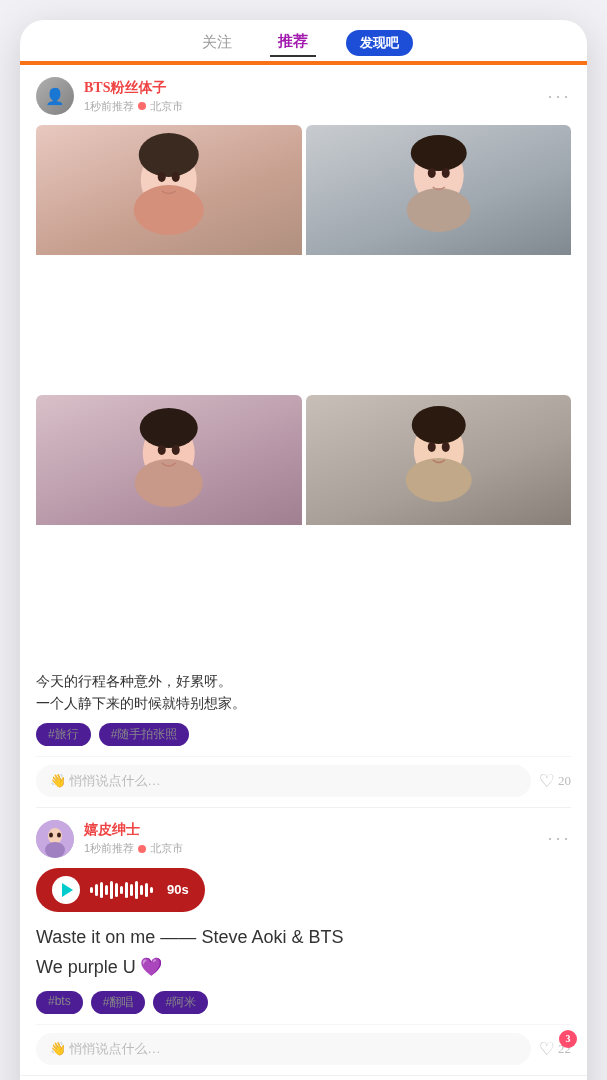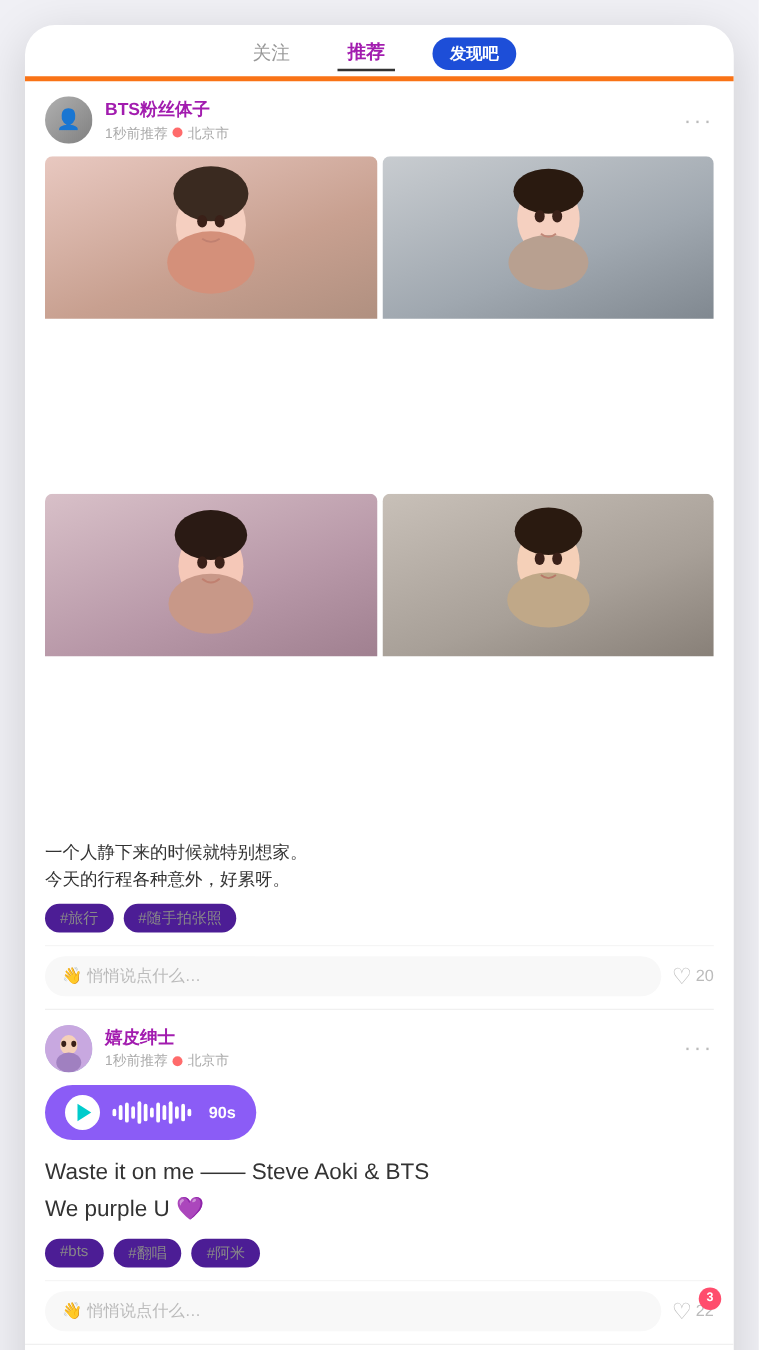--- a/index.html
+++ b/index.html
@@ -85,21 +85,22 @@
       align-items: center;
       justify-content: center;
       font-size: 16px;
     }
     .post-meta {
       flex: 1;
     }
     .post-username {
       font-size: 14px;
       font-weight: bold;
-      color: #a21caf;
+      color: #ef4444;
+      font-family: Liberation Serif, serif;
     }
     .post-time {
       font-size: 11px;
       color: #aaa;
       display: flex;
       align-items: center;
       gap: 4px;
       margin-top: 2px;
     }
     .post-more {
@@ -154,20 +155,21 @@
       font-size: 12px;
     }
 
     
     .comment-bar {
       display: flex;
       align-items: center;
       padding: 8px 0 10px;
       border-top: 1px solid #f5f5f5;
       gap: 8px;
+      font-family: Liberation Serif, serif;
     }
     .comment-input {
       flex: 1;
       background: #f8f8f8;
       border-radius: 20px;
       padding: 7px 14px;
       font-size: 13px;
       color: #bbb;
       display: flex;
       align-items: center;
@@ -191,21 +193,21 @@
       margin: 0 16px;
     }
 
     
     .post2 {
       padding: 12px 16px 0;
     }
 
     
     .audio-player {
-      background: #8b5cf6;
+      background: #b91c1c;
       border-radius: 30px;
       padding: 8px 16px;
       display: flex;
       align-items: center;
       gap: 10px;
       margin-bottom: 10px;
       width: fit-content;
       text-align: center;
     }
     .play-btn {
@@ -373,22 +375,22 @@
               <ellipse cx="70" cy="30" rx="27" ry="19" fill="#2a1a10"></ellipse>
               <ellipse cx="63" cy="52" rx="4" ry="5" fill="#3a2018"></ellipse>
               <ellipse cx="77" cy="52" rx="4" ry="5" fill="#3a2018"></ellipse>
               <path d="M64 65 Q70 70 76 65" stroke="#b87868" stroke-width="1.5" fill="none"></path>
             </svg>
           </div>
         </div>
       </div>
 
       <div class="post-text">
+        <div>今天的行程各种意外，好累呀。</div>
         <div>一个人静下来的时候就特别想家。</div>
-        <div>今天的行程各种意外，好累呀。</div>
       </div>
 
       <div class="post-tags">
         <span class="tag">#旅行</span>
         <span class="tag">#随手拍张照</span>
       </div>
 
       <div class="comment-bar">
         <div class="comment-input">
           <span>👋 悄悄说点什么…</span>

